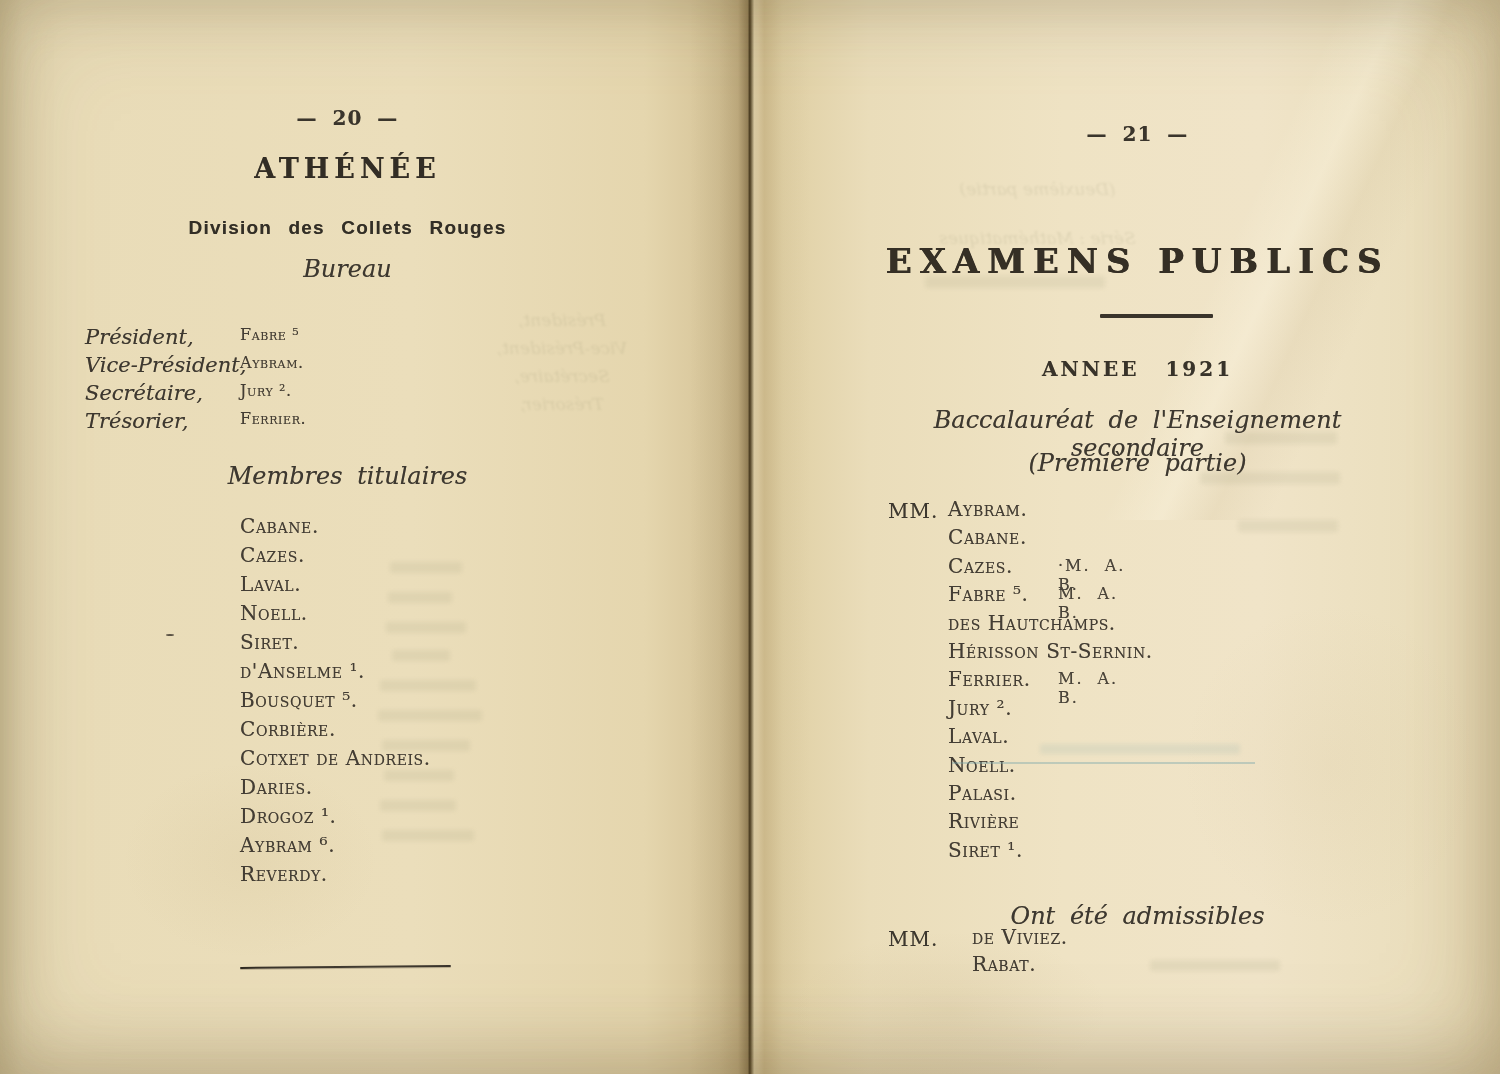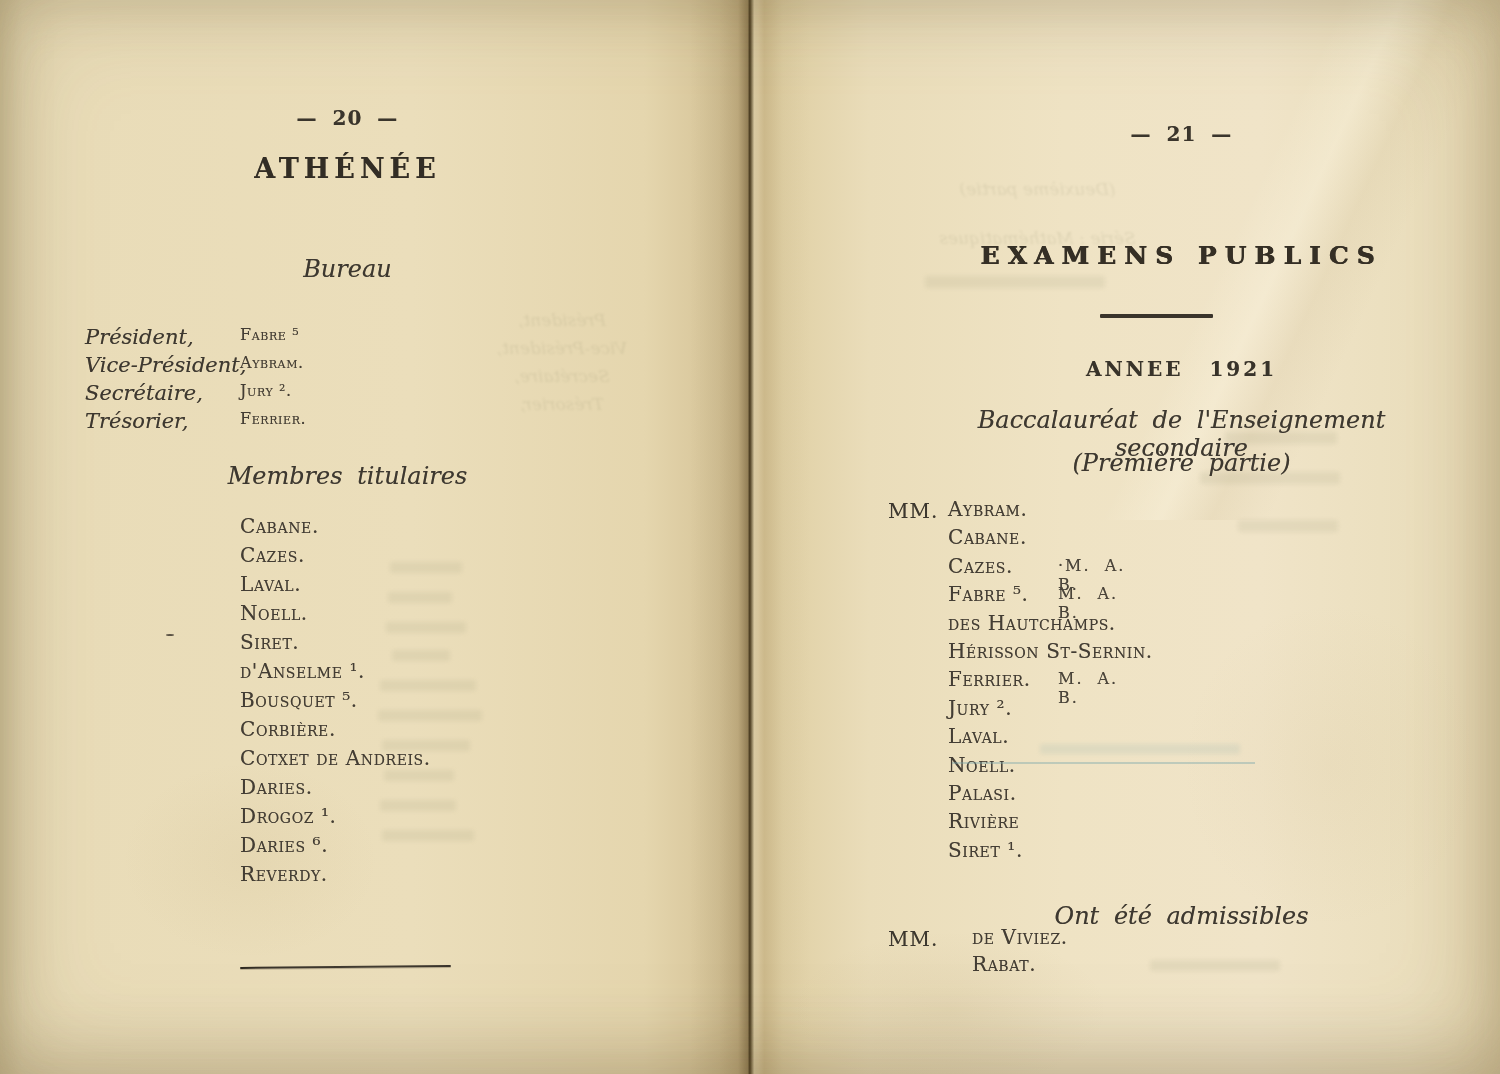--- a/index.html
+++ b/index.html
@@ -12,36 +12,36 @@
   .gutter{position:absolute;left:690px;top:0;width:120px;height:1074px;
     background:linear-gradient(90deg,rgba(101,82,48,0) 0%,rgba(101,82,48,.14) 40%,rgba(88,70,38,.45) 48.2%,rgba(60,47,24,.85) 49.4%,rgba(60,47,24,.8) 50.2%,rgba(240,228,196,.55) 53.5%,rgba(160,140,95,.12) 62%,rgba(160,140,95,0) 100%);}
   .vignette{position:absolute;inset:0;pointer-events:none;
     box-shadow:inset 0 0 110px rgba(120,98,58,.22), inset 0 -26px 55px rgba(105,85,45,.18), inset 0 18px 45px rgba(125,105,65,.12);}
   .crease{position:absolute;left:1100px;top:0;width:400px;height:520px;pointer-events:none;
     background:linear-gradient(115deg,rgba(255,250,230,0) 38%,rgba(255,250,232,.28) 47%,rgba(180,158,110,.10) 55%,rgba(180,158,110,0) 64%);}
   .stain{position:absolute;border-radius:50%;pointer-events:none;}
 
   .ink{text-shadow:0 0 .5px rgba(65,56,42,.5);}
   .center-l{position:absolute;left:60px;width:575px;text-align:center;}
-  .center-r{position:absolute;left:924px;width:515px;text-align:center;}
+  .center-r{position:absolute;left:880px;width:515px;text-align:center;}
   .it{font-style:italic;}
 
   .pagenum{font-size:20px;font-weight:bold;letter-spacing:1px;word-spacing:7px;color:#3a352c;}
   .title-l{font-size:27px;font-weight:bold;letter-spacing:5px;color:#322d25;}
   .division{font-family:"Liberation Sans","DejaVu Sans",sans-serif;font-size:19px;font-weight:bold;letter-spacing:1.2px;word-spacing:10px;color:#322e26;}
   .h-italic{font-size:24px;font-style:italic;word-spacing:7px;color:#3d3830;}
 
   .bureau-row{position:absolute;left:85px;width:560px;height:28px;margin-top:24px;}
   .bureau-role{position:absolute;left:0;font-size:21px;font-style:italic;color:#3d3830;}
   .bureau-name{position:absolute;left:155px;font-size:16px;font-variant:small-caps;letter-spacing:.6px;color:#433d34;}
 
   .members{position:absolute;left:240px;top:514px;}
   .member{height:29px;font-size:20px;font-variant:small-caps;letter-spacing:.6px;color:#433d34;}
 
-  .title-r{font-size:25px;font-weight:bold;letter-spacing:8px;color:#352f25;text-shadow:.6px 0 0 #352f25,0 0 .5px rgba(53,47,37,.6);}
+  .title-r{font-size:34px;font-weight:bold;letter-spacing:8px;color:#352f25;text-shadow:.6px 0 0 #352f25,0 0 .5px rgba(53,47,37,.6);}
   .annee{font-size:20px;font-weight:bold;letter-spacing:3px;word-spacing:16px;color:#38332a;}
 
   .mm{position:absolute;font-size:20px;color:#3c372e;letter-spacing:1px;}
   .cands{position:absolute;left:948px;top:497px;}
   .cand{position:relative;height:28.4px;font-size:20px;font-variant:small-caps;letter-spacing:.6px;color:#433d34;}
   .mention{position:absolute;left:110px;top:2px;font-size:16px;font-variant:normal;letter-spacing:2px;word-spacing:7px;color:#4a443a;}
   .admis{position:absolute;left:948px;top:925px;}
   .admis .cand{height:27px;margin-left:24px;}
 
   .rule-left{position:absolute;left:240px;top:966px;width:211px;height:2.4px;background:linear-gradient(90deg,#2e2920 0,#3a342b 12%,#433d32 60%,#3a342b 100%);transform:rotate(-.5deg);border-radius:2px;box-shadow:0 1px 0 rgba(62,53,40,.25);}
@@ -62,20 +62,21 @@
   <div class="page page-left"></div>
   <div class="page page-right"></div>
   <div class="gutter"></div>
   <div class="crease"></div>
   <div class="stain" style="left:120px;top:760px;width:260px;height:200px;background:radial-gradient(ellipse,rgba(165,135,75,.07),rgba(165,135,75,0) 70%);"></div>
   <div class="stain" style="left:1180px;top:600px;width:300px;height:330px;background:radial-gradient(ellipse,rgba(170,140,80,.06),rgba(170,140,80,0) 70%);"></div>
   <div class="stain" style="left:790px;top:930px;width:320px;height:160px;background:radial-gradient(ellipse,rgba(140,112,60,.08),rgba(140,112,60,0) 70%);"></div>
 
   <div class="center-l pagenum ink" style="top:106px;">— 20 —</div>
   <div class="center-l title-l ink" style="top:153px;">ATHÉNÉE</div>
+  <div class="center-l division ink" style="top:217px;">Division des Collets Rouges</div>
   <div class="center-l h-italic ink" style="top:255px;">Bureau</div>
 
   <div class="bureau-row" style="top:301px;">
     <span class="bureau-role ink">Président,</span>
     <span class="bureau-name ink">Fabre ⁵</span>
   </div>
   <div class="bureau-row" style="top:329px;">
     <span class="bureau-role ink">Vice-Président,</span>
     <span class="bureau-name ink">Aybram.</span>
   </div>
@@ -95,21 +96,21 @@
     <div class="member ink">Cazes.</div>
     <div class="member ink">Laval.</div>
     <div class="member ink">Noell.</div>
     <div class="member ink">Siret.</div>
     <div class="member ink">d'Anselme ¹.</div>
     <div class="member ink">Bousquet ⁵.</div>
     <div class="member ink">Corbière.</div>
     <div class="member ink">Cotxet de Andreis.</div>
     <div class="member ink">Daries.</div>
     <div class="member ink">Drogoz ¹.</div>
-    <div class="member ink">Daries ⁶.</div>
+    <div class="member ink">Aybram ⁶.</div>
     <div class="member ink">Reverdy.</div>
   </div>
 
   <div class="rule-left"></div>
 
   <div class="ghost it" style="left:487px;top:306px;width:150px;font-size:17px;line-height:28px;">
     <div>Président,</div>
     <div>Vice-Président,</div>
     <div>Secrétaire,</div>
     <div>Trésorier,</div>

